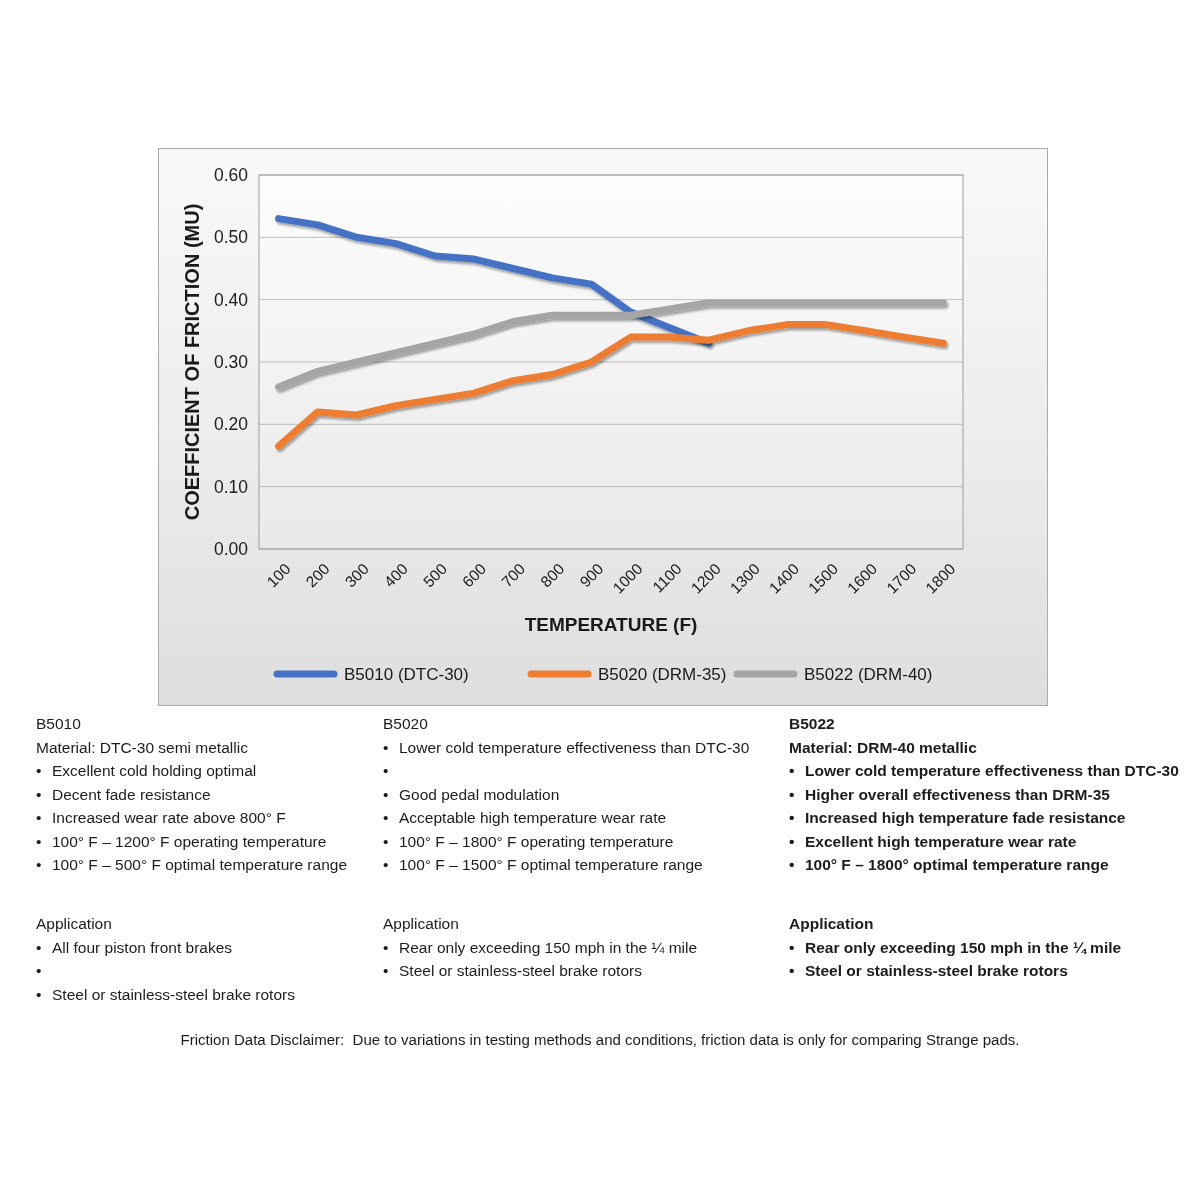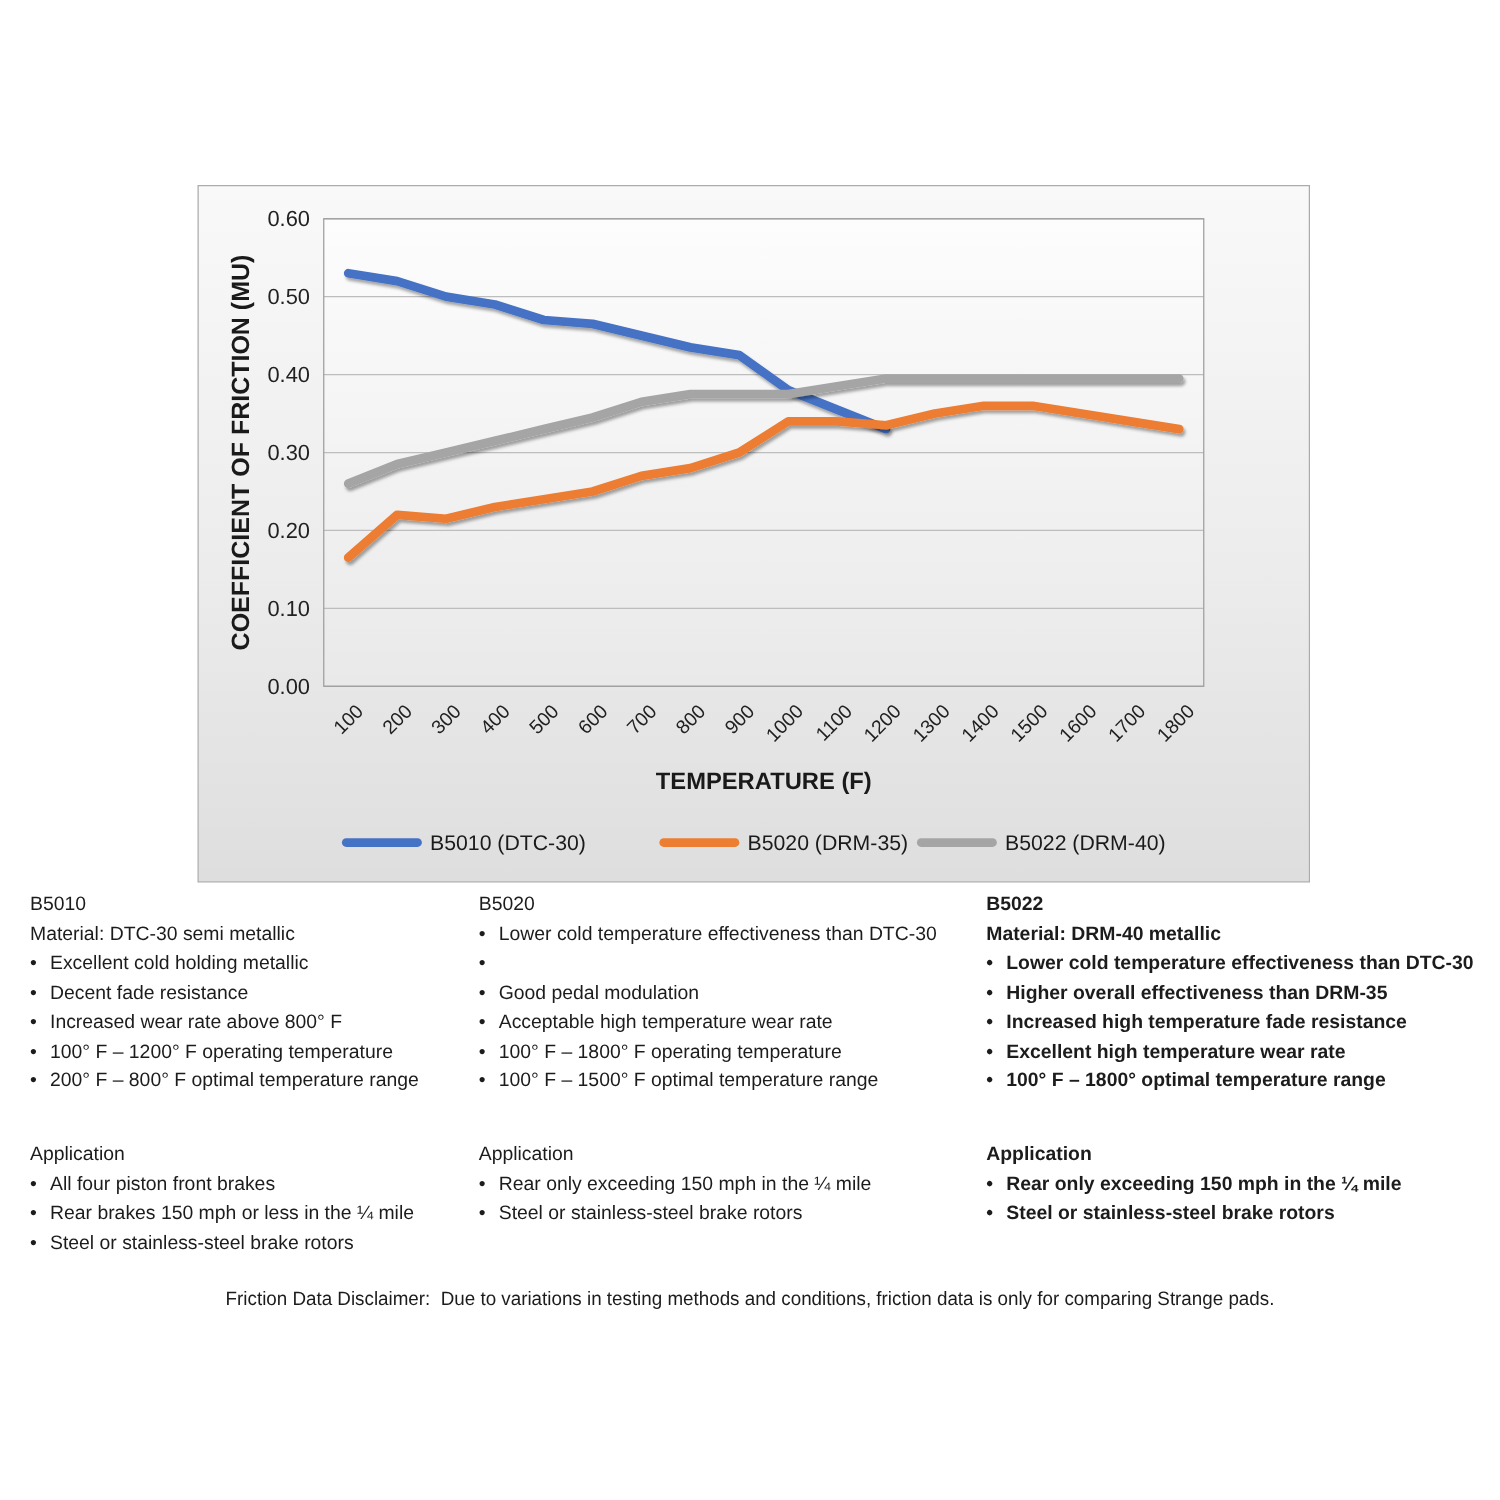--- a/index.html
+++ b/index.html
@@ -25,21 +25,21 @@
   .chart-card svg { display: block; }
   .cols {
     position: absolute;
     top: 712px;
     left: 0;
     width: 1200px;
     font-size: 15.5px;
     line-height: 23.5px;
   }
   .col { position: absolute; top: 0; }
-  .col-1 { left: 24px;  width: 345px; }
+  .col-1 { left: 36px;  width: 345px; }
   .col-2 { left: 383px; width: 402px; }
   .col-3 { left: 789px; width: 402px; font-weight: bold; }
   .spec { min-height: 200px; }
   .col-title, .col-material, .app-title { white-space: nowrap; }
   .bullet-row { display: flex; white-space: nowrap; }
   .bullet-row .dot { width: 16px; flex: 0 0 16px; }
   .disclaimer {
     position: absolute;
     top: 1031px;
     left: 0;
@@ -116,50 +116,49 @@
 
   <div class="cols">
 
     <div class="col col-1">
       <div class="spec">
         <div class="col-title">B5010</div>
         <div class="col-material">Material: DTC-30 semi metallic</div>
         <div class="features">
             <div class="bullet-row">
               <span class="dot">•</span>
-              <span class="btxt">Excellent cold holding metallic</span>
+              <span class="btxt">Excellent cold holding optimal</span>
             </div>
             <div class="bullet-row">
               <span class="dot">•</span>
               <span class="btxt">Decent fade resistance</span>
             </div>
             <div class="bullet-row">
               <span class="dot">•</span>
               <span class="btxt">Increased wear rate above 800° F</span>
             </div>
             <div class="bullet-row">
               <span class="dot">•</span>
               <span class="btxt">100° F – 1200° F operating temperature</span>
             </div>
             <div class="bullet-row">
               <span class="dot">•</span>
-              <span class="btxt">200° F – 800° F optimal temperature range</span>
+              <span class="btxt">100° F – 500° F optimal temperature range</span>
             </div>
           </div>
       </div>
       <div class="app">
         <div class="app-title">Application</div>
         <div class="apps">
             <div class="bullet-row">
               <span class="dot">•</span>
               <span class="btxt">All four piston front brakes</span>
             </div>
             <div class="bullet-row">
               <span class="dot">•</span>
-              <span class="btxt">Rear brakes 150 mph or less in the ¼ mile</span>
             </div>
             <div class="bullet-row">
               <span class="dot">•</span>
               <span class="btxt">Steel or stainless-steel brake rotors</span>
             </div>
           </div>
       </div>
     </div>
 
     <div class="col col-2">

